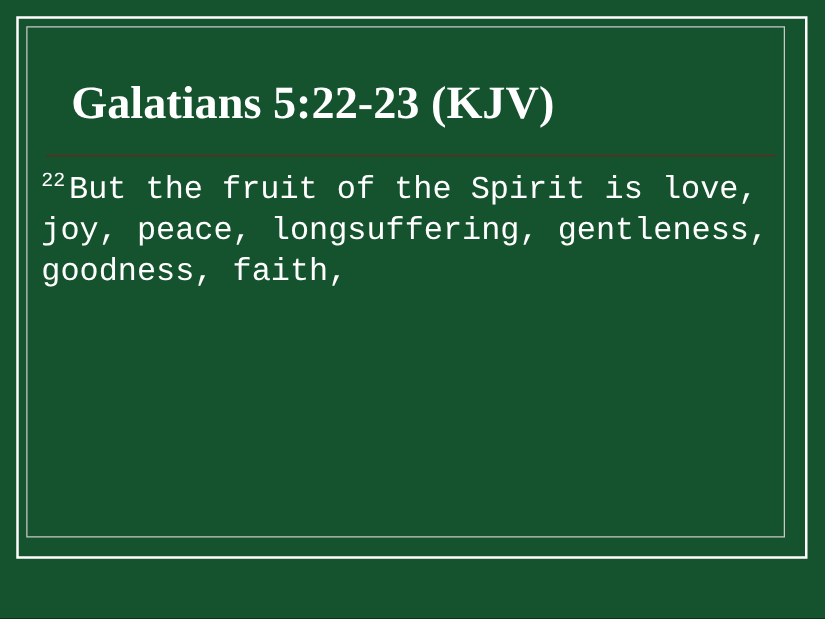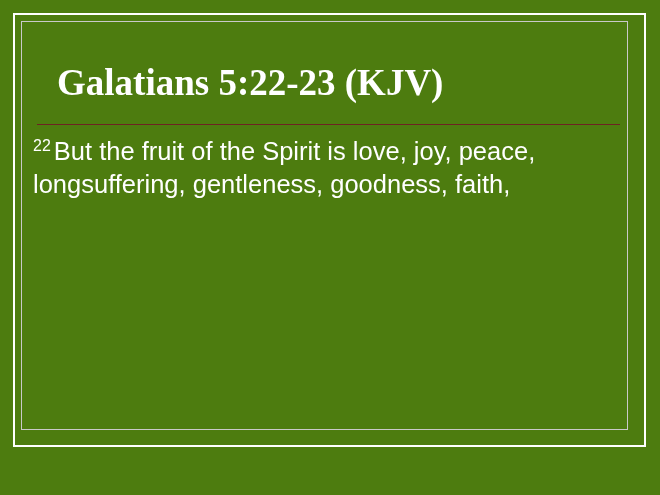--- a/index.html
+++ b/index.html
@@ -6,21 +6,21 @@
   html, body {
     margin: 0;
     padding: 0;
     background: #000000;
   }
 
   .slide-canvas {
     position: relative;
     width: 660px;
     height: 495px;
-    background: #4d7c0f;
+    background: #14532d;
     overflow: hidden;
     font-family: "Liberation Sans", sans-serif;
     -webkit-font-smoothing: antialiased;
   }
 
   
   .frame-outer {
     position: absolute;
     left: 13px;
     top: 13px;
@@ -80,21 +80,21 @@
   
   .verse-body {
     position: absolute;
     left: 0px;
     top: 102px;
     width: 583px;
   }
 
   .verse {
     margin: 0 0 6px 0;
-    font-family: Liberation Sans, sans-serif;
+    font-family: Liberation Mono, monospace;
     font-size: 25.5px;
     line-height: 33px;
     color: #ffffff;
     font-weight: normal;
     text-indent: 0;
   }
 
   .verse-number {
     font-size: 16px;
     vertical-align: 9px;

